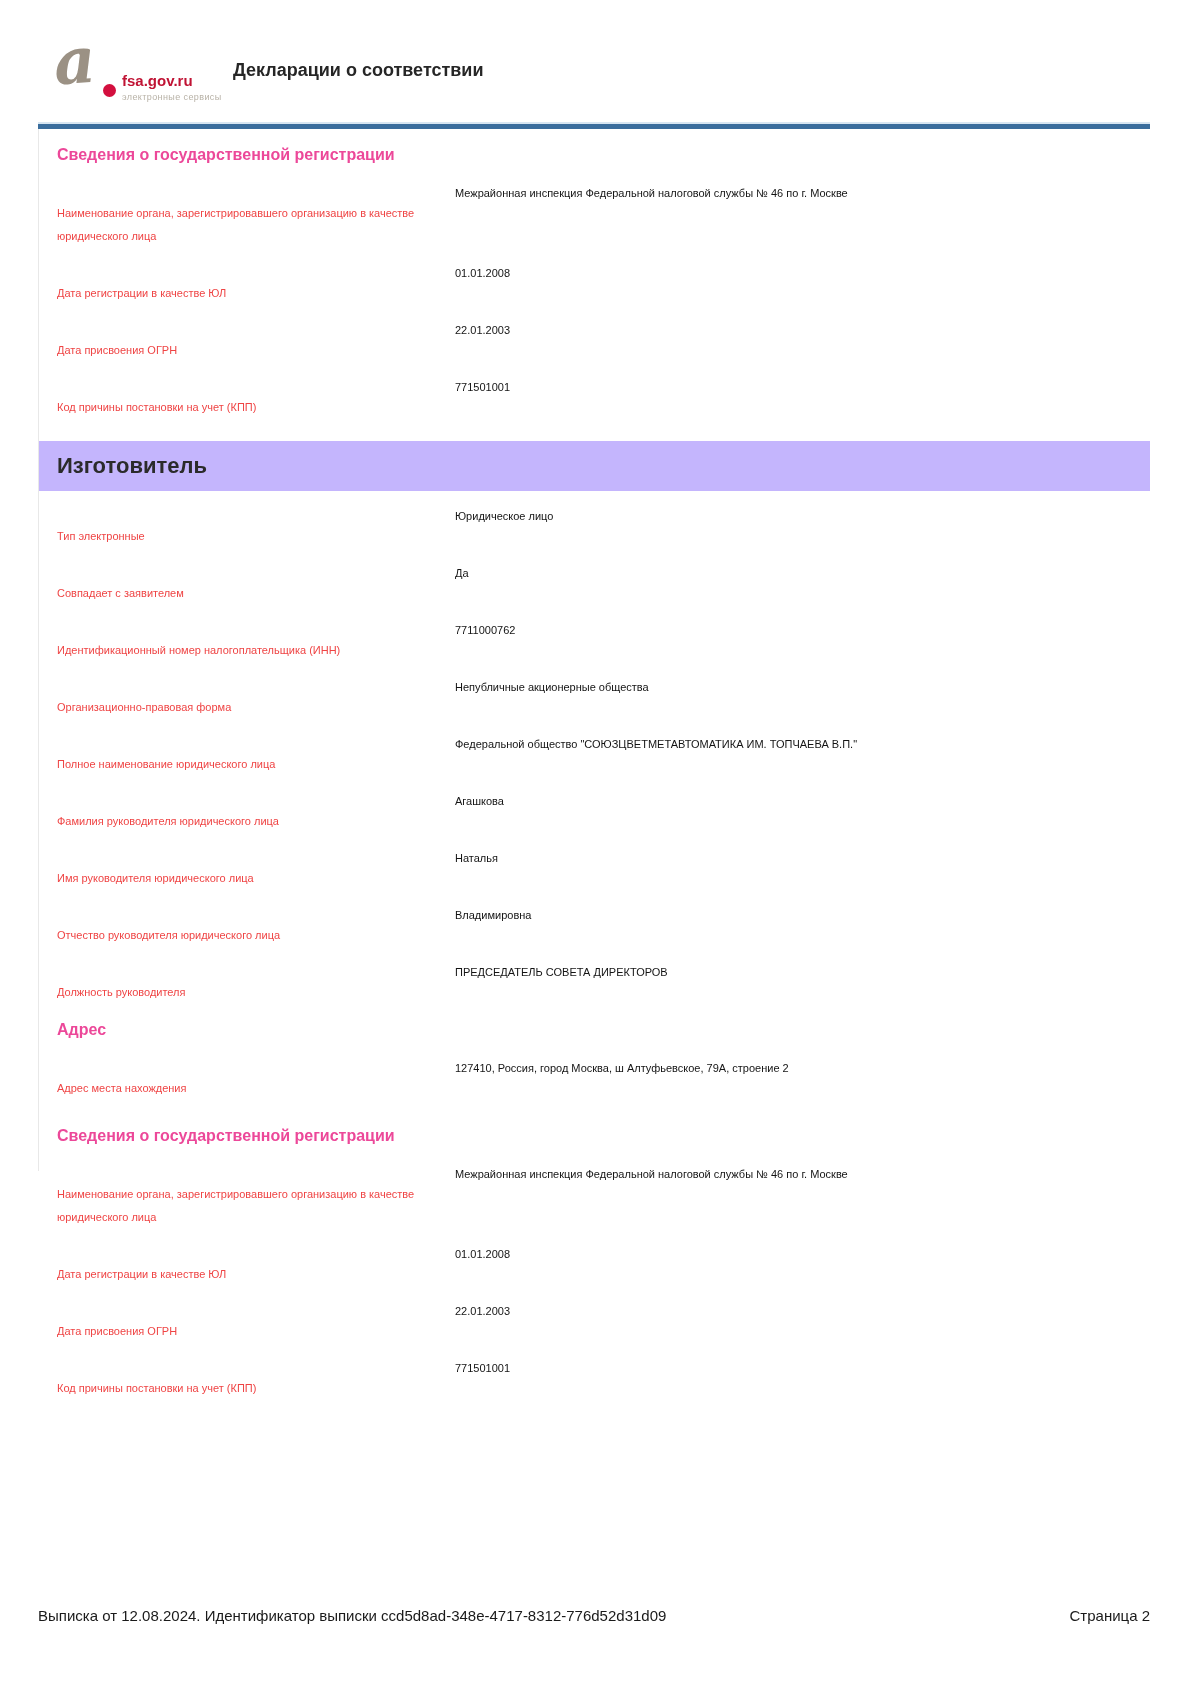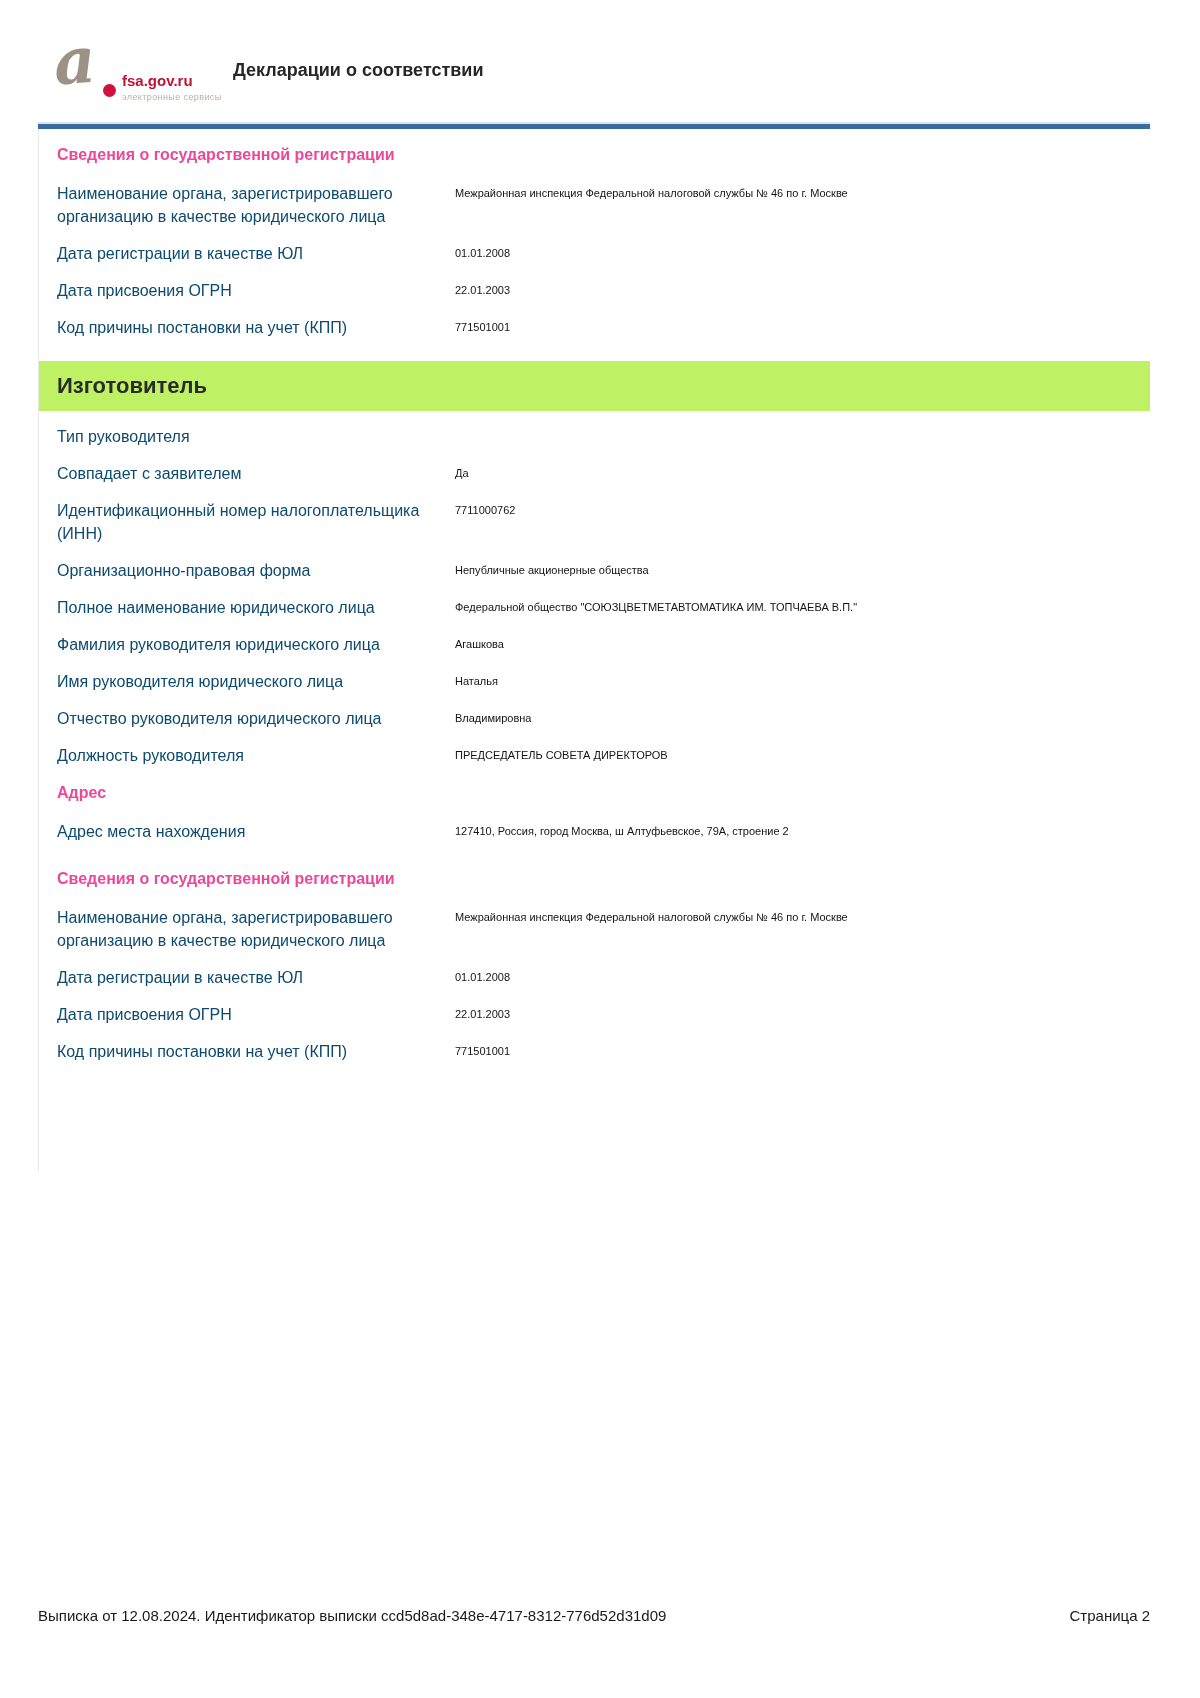--- a/index.html
+++ b/index.html
@@ -25,24 +25,24 @@
   .divider{
     position:absolute;left:38px;top:122px;width:1112px;height:7px;
     background:linear-gradient(to bottom,#d7e6f2 0 2px,#3a6d9d 2px 100%);
   }
 
   
   .content{position:absolute;left:38px;top:129px;width:1112px;}
   .content::before{content:"";position:absolute;left:0;top:0;width:1px;height:1042px;background:#e8e8e8;}
   .sub-heading{font-size:16px;font-weight:bold;color:#ec4899;margin:14px 0 16px 19px;line-height:23px;}
   .sub-heading.mt-lg{margin-top:24px;}
-  .band{height:50px;background:#bef264;display:flex;align-items:center;margin:22px 0 14px 0;}
+  .band{height:50px;background:#c4b5fd;display:flex;align-items:center;margin:22px 0 14px 0;}
   .band-heading{font-size:22px;font-weight:bold;color:#2b2b2b;margin:0 0 0 19px;line-height:24px;}
   .row{display:flex;margin:0 0 14px 19px;}
-  .lbl{flex:0 0 392px;font-size:16px;line-height:23px;color:#0c4a6e;}
+  .lbl{flex:0 0 392px;font-size:11px;line-height:23px;color:#ef4444;margin-top:20px;}
   .val{flex:1;margin-left:6px;padding-right:70px;font-size:11px;line-height:23px;color:#141414;}
 
   
   .footer{
     position:absolute;left:38px;right:50px;top:1607px;
     display:flex;justify-content:space-between;align-items:flex-start;
     font-size:15px;color:#1a1a1a;
   }
 </style>
 </head>
@@ -84,21 +84,22 @@
         <div class="lbl">Код причины постановки на учет (КПП)</div>
         <div class="val">771501001</div>
       </div>
     </section>
 
     <div class="band">
       <h2 class="band-heading">Изготовитель</h2>
     </div>
     <section>
       <div class="row">
-        <div class="lbl">Тип руководителя</div>
+        <div class="lbl">Тип электронные</div>
+        <div class="val">Юридическое лицо</div>
       </div>
       <div class="row">
         <div class="lbl">Совпадает с заявителем</div>
         <div class="val">Да</div>
       </div>
       <div class="row">
         <div class="lbl">Идентификационный номер налогоплательщика (ИНН)</div>
         <div class="val">7711000762</div>
       </div>
       <div class="row">

